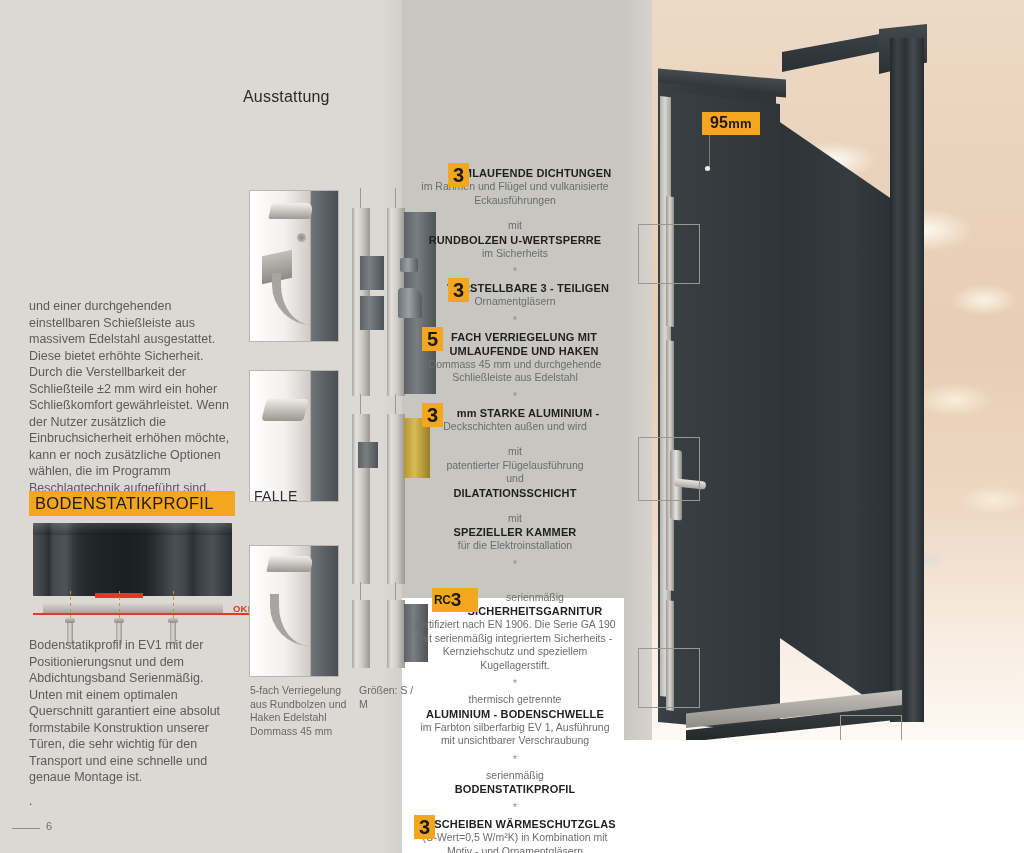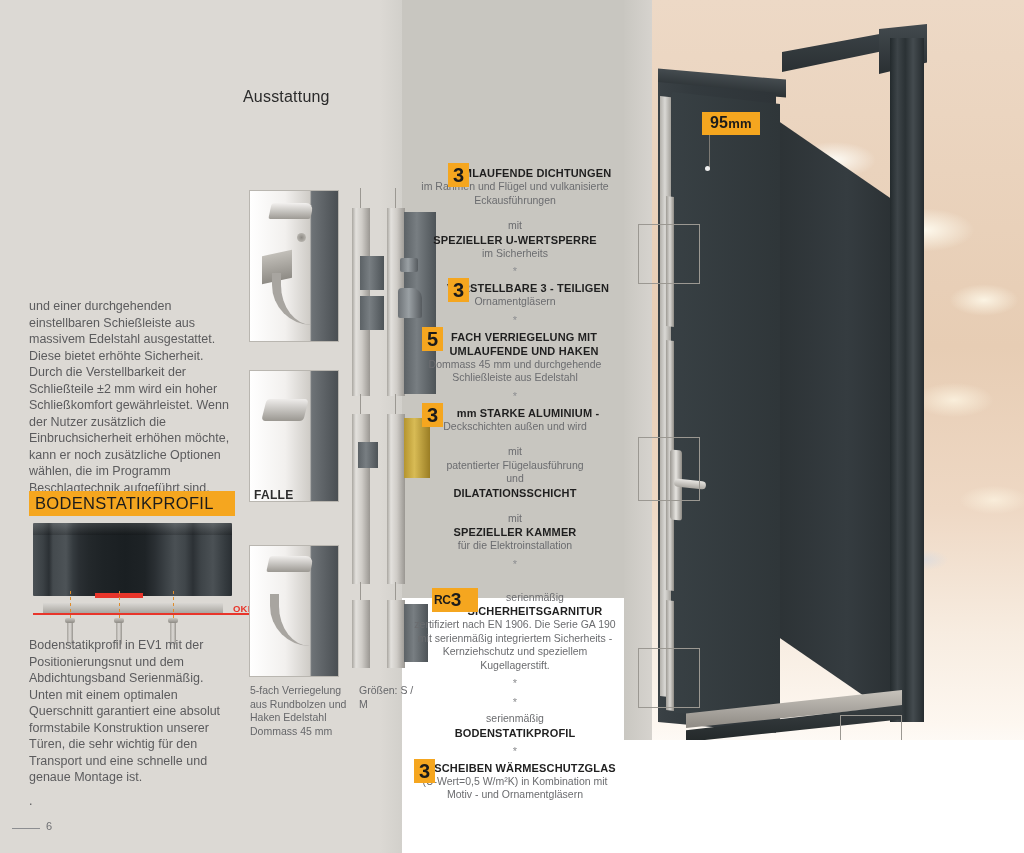--- a/index.html
+++ b/index.html
@@ -333,22 +333,22 @@
     background: linear-gradient(to right,#ffffff 0%, #f2f0ee 40%, #cfccc7 68%, #6e7377 70%, #4a4f53 100%);
   }
   .hw-caption {
     position: absolute;
     font-size: 10.5px;
     line-height: 13.5px;
     color: #66676a;
   }
   .falle-label {
     position: absolute;
-    font-size: 12px;
-    font-weight: bold;
+    font-size: 14px;
+    font-weight: normal;
     color: #2e2e2e;
     letter-spacing: .3px;
   }
   .strip {
     position: absolute;
     background: linear-gradient(to right,#a9a6a0 0%, #e3e1dd 22%, #cfccc7 55%, #9a9792 100%);
   }
   .strip-thin {
     position: absolute;
     width: 1px;
@@ -570,21 +570,21 @@
     <div class="feat-block">
       <div class="num-badge">3</div>
       <div class="feat-strong indent">UMLAUFENDE DICHTUNGEN</div>
       <div class="feat-sub">im Rahmen und Flügel und vulkanisierte Eckausführungen</div>
     </div>
 
     <div class="feat-gap"></div>
 
     <div class="feat-block">
       <div class="feat-sub">mit</div>
-      <div class="feat-strong">SPEZIELLER U-WERTSPERRE</div>
+      <div class="feat-strong">RUNDBOLZEN U-WERTSPERRE</div>
       <div class="feat-sub">im Sicherheits</div>
     </div>
 
     <div class="feat-sep">*</div>
 
     <div class="feat-block">
       <div class="num-badge">3</div>
       <div class="feat-strong indent2">VERSTELLBARE  3 - TEILIGEN</div>
       <div class="feat-sub">Ornamentgläsern</div>
     </div>
@@ -626,20 +626,25 @@
 
     <div class="feat-block" style="margin-top:19px;">
       <div class="num-badge rc"><span class="rc-prefix">RC</span><span>3</span></div>
       <div class="feat-sub" style="padding-left:40px;">serienmäßig</div>
       <div class="feat-strong" style="padding-left:40px;">SICHERHEITSGARNITUR</div>
       <div class="feat-sub">zertifiziert nach EN 1906. Die Serie GA 190 mit serienmäßig integriertem Sicherheits - Kernziehschutz und speziellem Kugellagerstift.</div>
     </div>
 
     <div class="feat-sep">*</div>
 
+    <div class="feat-block">
+      <div class="feat-sub">thermisch getrennte</div>
+      <div class="feat-strong">ALUMINIUM - BODENSCHWELLE</div>
+      <div class="feat-sub">im Farbton silberfarbig EV 1, Ausführung mit unsichtbarer Verschraubung</div>
+    </div>
 
     <div class="feat-sep">*</div>
 
     <div class="feat-block">
       <div class="feat-sub">serienmäßig</div>
       <div class="feat-strong">BODENSTATIKPROFIL</div>
     </div>
 
     <div class="feat-sep">*</div>
 

